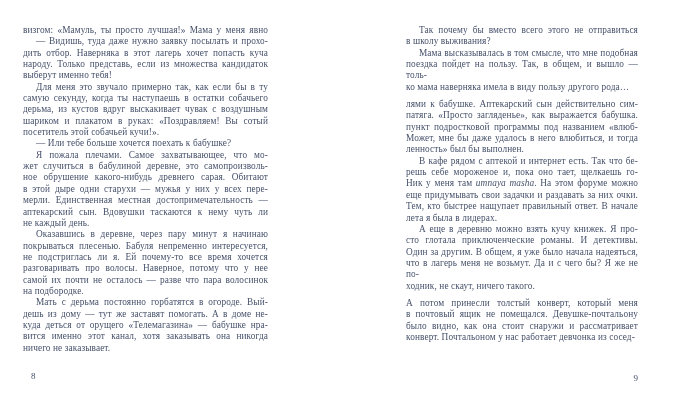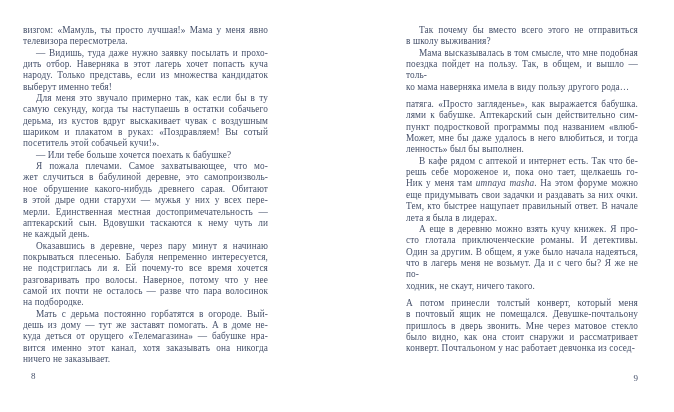--- a/index.html
+++ b/index.html
@@ -39,21 +39,20 @@
   }
   .page-number.pn-left  { left: 31px; top: 371px; }
   .page-number.pn-right { left: 406px; top: 373px; width: 232px; text-align: right; }
 </style>
 </head>
 <body style="background: rgb(255, 255, 255); color: rgb(69, 80, 106);">
 
 <div class="spread">
   <div class="text-block left" id="page-0">
       <div class="line">визгом: «Мамуль, ты просто лучшая!» Мама у меня явно</div>
-      <div class="line para-end">телевизора пересмотрела.</div>
       <div class="line indent">— Видишь, туда даже нужно заявку посылать и прохо-</div>
       <div class="line">дить отбор. Наверняка в этот лагерь хочет попасть куча</div>
       <div class="line">народу. Только представь, если из множества кандидаток</div>
       <div class="line para-end">выберут именно тебя!</div>
       <div class="line indent">Для меня это звучало примерно так, как если бы в ту</div>
       <div class="line">самую секунду, когда ты наступаешь в остатки собачьего</div>
       <div class="line">дерьма, из кустов вдруг выскакивает чувак с воздушным</div>
       <div class="line">шариком и плакатом в руках: «Поздравляем! Вы сотый</div>
       <div class="line para-end">посетитель этой собачьей кучи!».</div>
       <div class="line indent para-end">— Или тебе больше хочется поехать к бабушке?</div>
@@ -76,38 +75,37 @@
       <div class="line">вится именно этот канал, хотя заказывать она никогда</div>
       <div class="line para-end">ничего не заказывает.</div>
     </div>
   <div class="text-block right" id="page-1">
       <div class="line indent">Так почему бы вместо всего этого не отправиться</div>
       <div class="line para-end">в школу выживания?</div>
       <div class="line indent">Мама высказывалась в том смысле, что мне подобная</div>
       <div class="line">поездка пойдет на пользу. Так, в общем, и вышло — толь-</div>
       <div class="line para-end">ко мама наверняка имела в виду пользу другого рода…</div>
       <div class="sec-break"></div>
+      <div class="line">лями к бабушке. Аптекарский сын действительно сим-</div>
       <div class="line">патяга. «Просто загляденье», как выражается бабушка.</div>
-      <div class="line">лями к бабушке. Аптекарский сын действительно сим-</div>
       <div class="line">пункт подростковой программы под названием «влюб-</div>
       <div class="line">Может, мне бы даже удалось в него влюбиться, и тогда</div>
       <div class="line para-end">ленность» был бы выполнен.</div>
       <div class="line indent">В кафе рядом с аптекой и интернет есть. Так что бе-</div>
       <div class="line">решь себе мороженое и, пока оно тает, щелкаешь го-</div>
       <div class="line">Ник у меня там <i>umnaya masha</i>. На этом форуме можно</div>
       <div class="line">еще придумывать свои задачки и раздавать за них очки.</div>
       <div class="line">Тем, кто быстрее нащупает правильный ответ. В начале</div>
       <div class="line para-end">лета я была в лидерах.</div>
       <div class="line indent">А еще в деревню можно взять кучу книжек. Я про-</div>
       <div class="line">сто глотала приключенческие романы. И детективы.</div>
       <div class="line">Один за другим. В общем, я уже было начала надеяться,</div>
       <div class="line">что в лагерь меня не возьмут. Да и с чего бы? Я же не по-</div>
       <div class="line para-end">ходник, не скаут, ничего такого.</div>
       <div class="sec-break"></div>
       <div class="line">А потом принесли толстый конверт, который меня</div>
       <div class="line">в почтовый ящик не помещался. Девушке-почтальону</div>
-      <div class="line">пришлось в дверь звонить. Мне через матовое стекло</div>
       <div class="line">было видно, как она стоит снаружи и рассматривает</div>
       <div class="line para-end">конверт. Почтальоном у нас работает девчонка из сосед-</div>
     </div>
   <div class="page-number pn-left">8</div>
   <div class="page-number pn-right">9</div>
 </div>
 
 </body></html>

